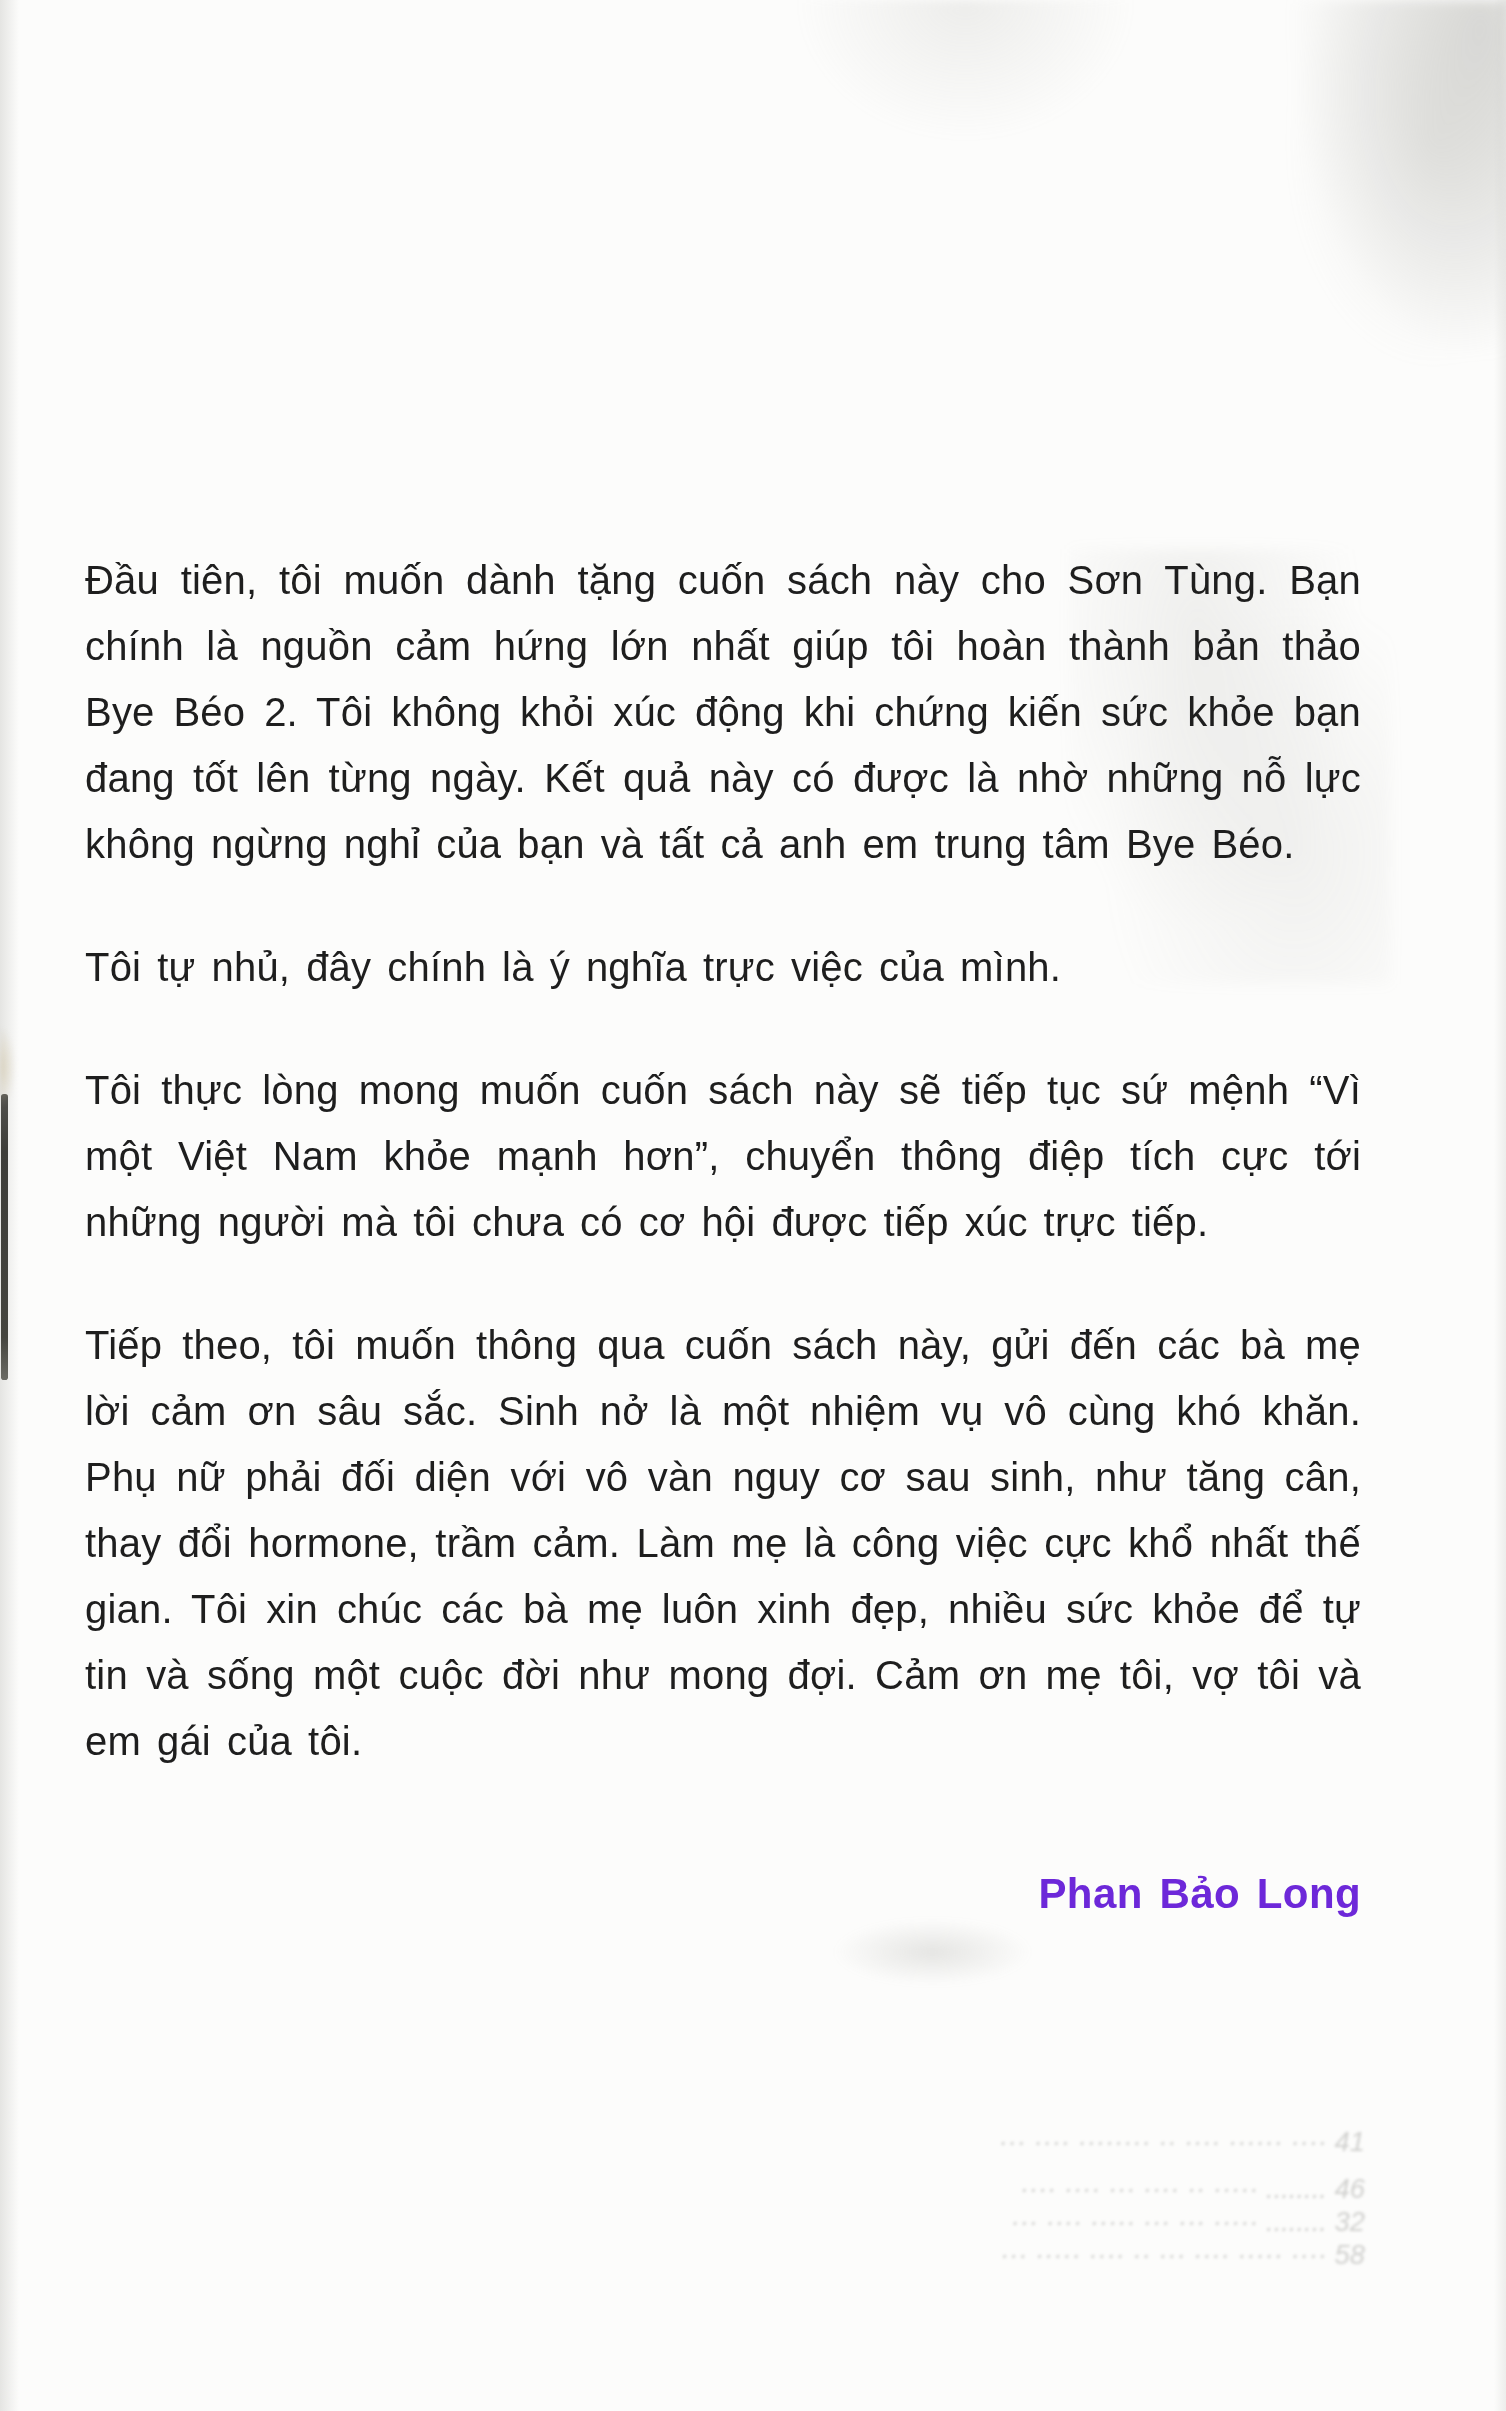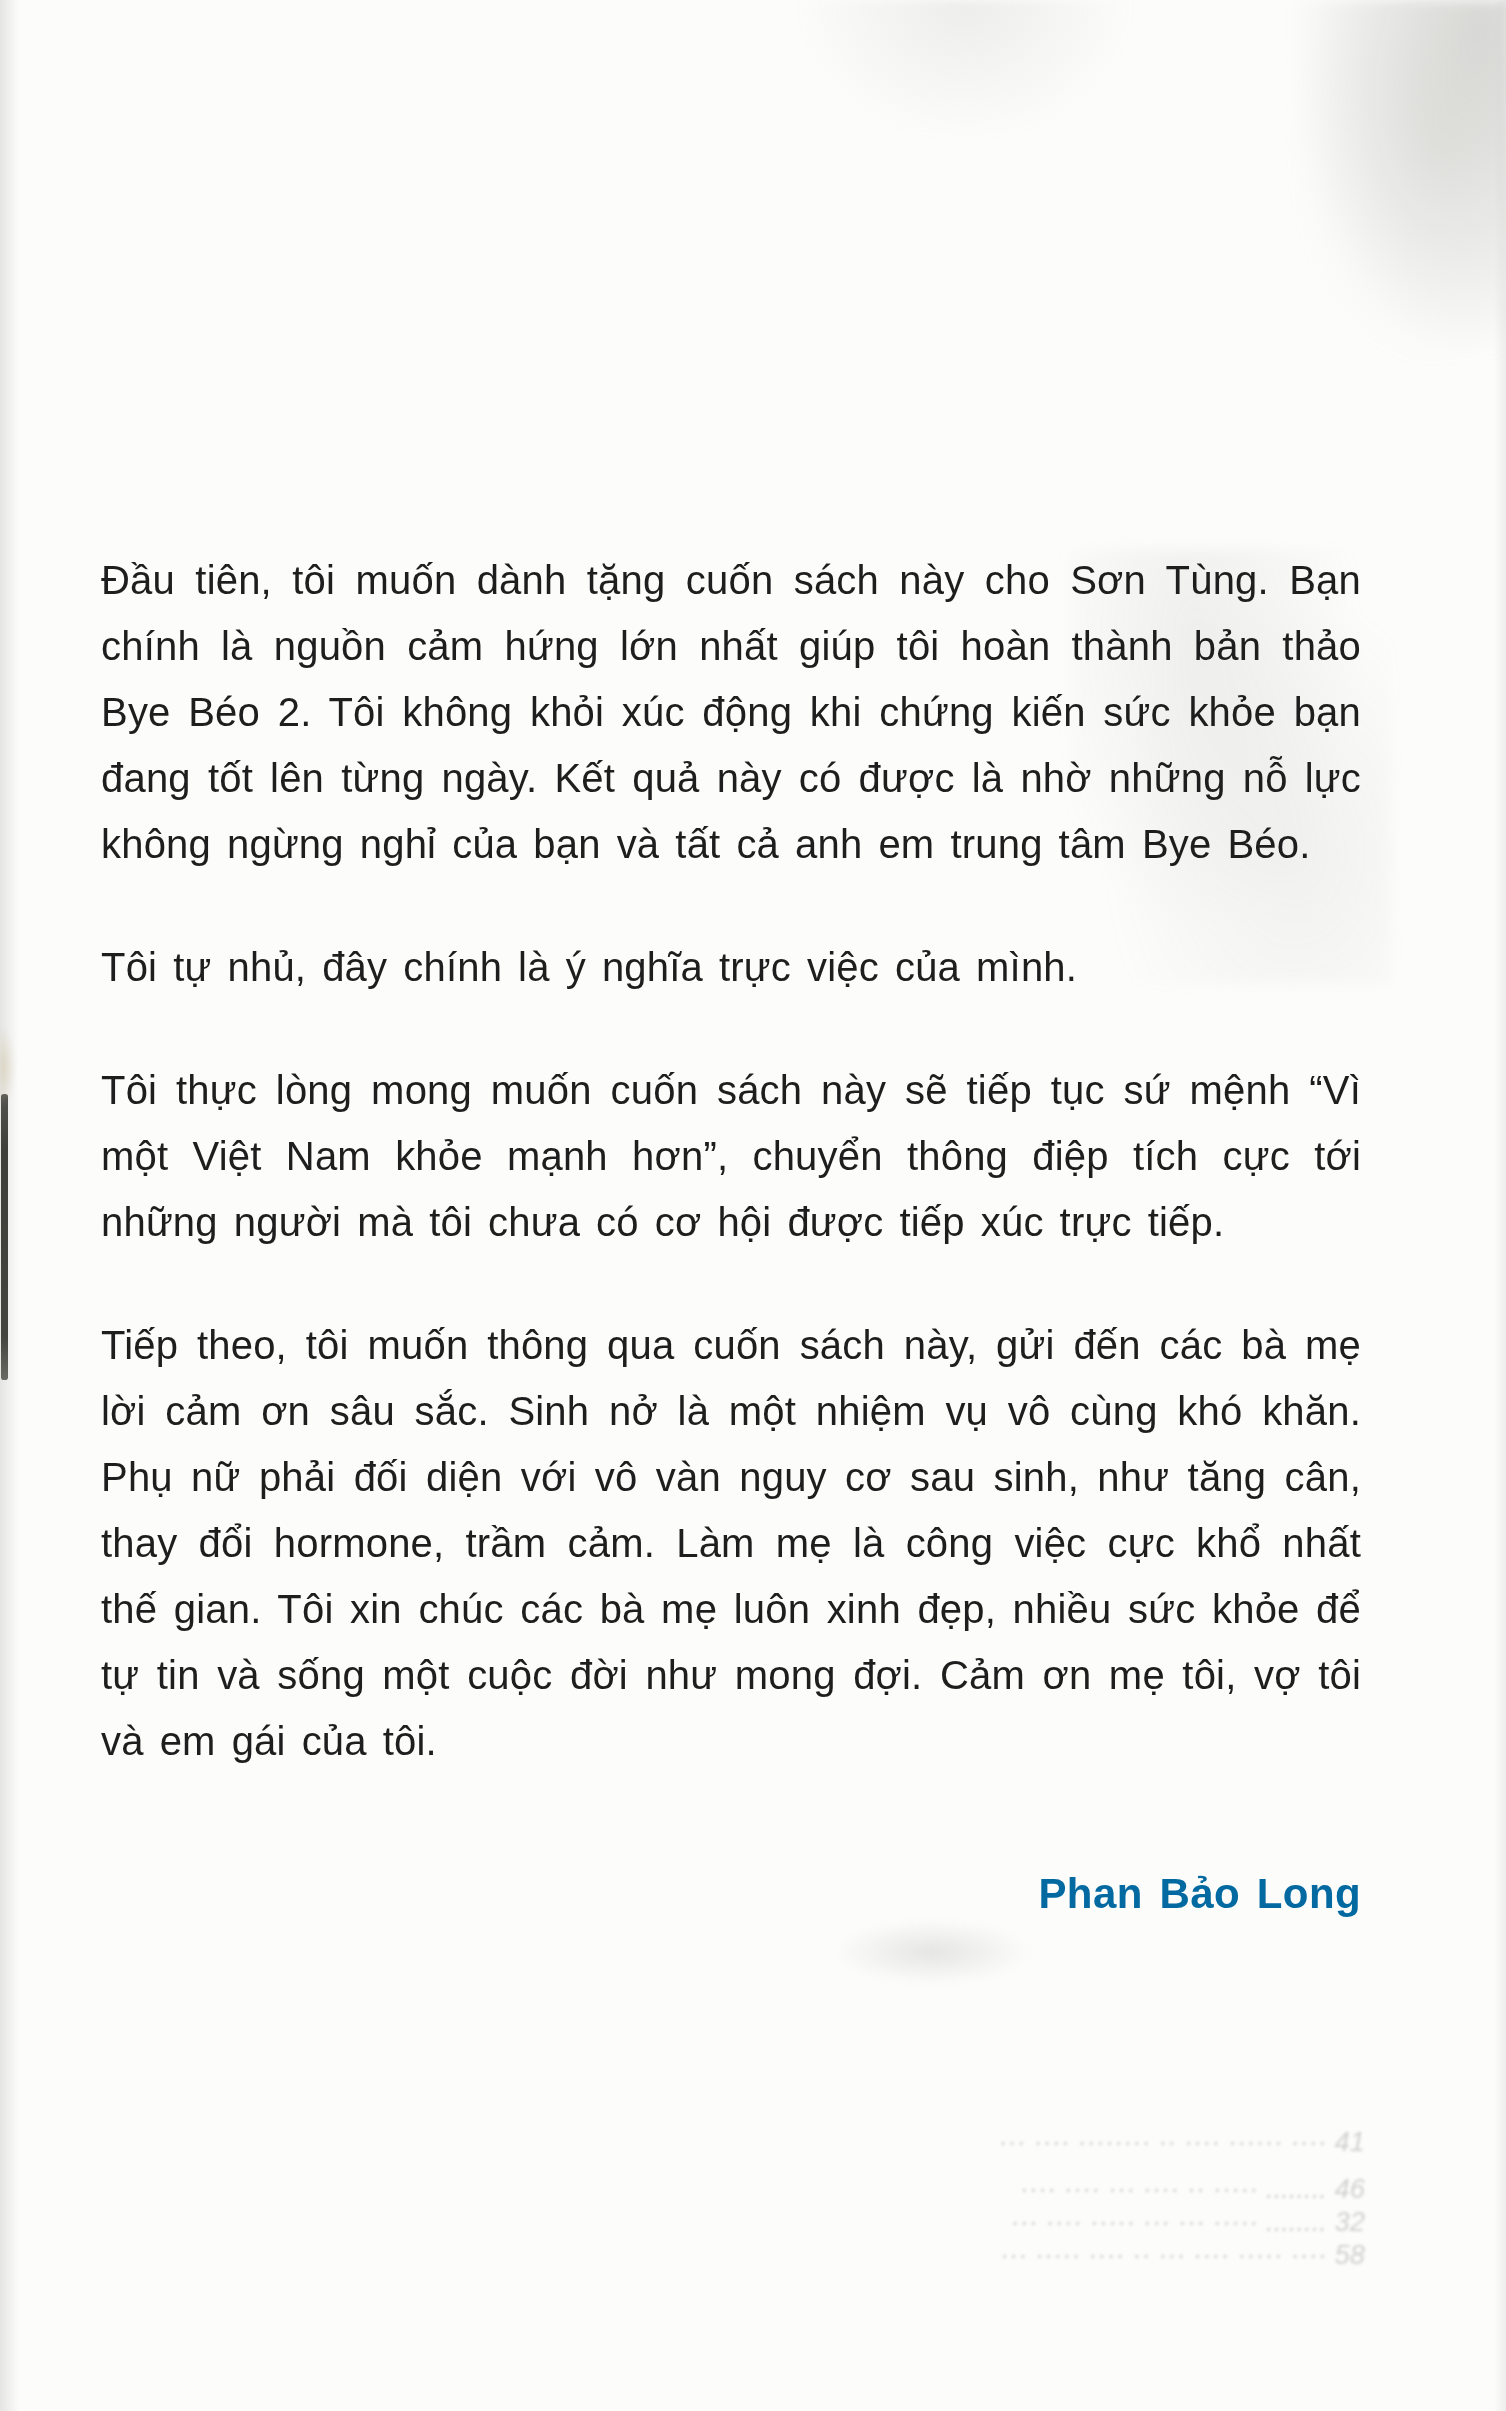--- a/index.html
+++ b/index.html
@@ -73,28 +73,28 @@
   .text-block{
     position:absolute;
     left:85px;top:547px;width:1276px;
     font-size:40px;
     line-height:66px;
     letter-spacing:0.2px;
     word-spacing:4.7px;
     text-align:justify;
     color:#1e1e1e;
   }
-  .text-block p{margin:0 0 57px 16px;}
+  .text-block p{margin:0 0 57px 0;}
   .signature{
     margin-top:87px;
     text-align:right;
     font-weight:bold;
     font-size:42px;
     letter-spacing:0.4px;
-    color:#0369a1;
+    color:#6d28d9;
   }
 
   
   .ghost-line{
     position:absolute;
     right:142px;
     font-size:27.4px;
     font-style:italic;
     color:#8f8f8b;
     opacity:.40;

